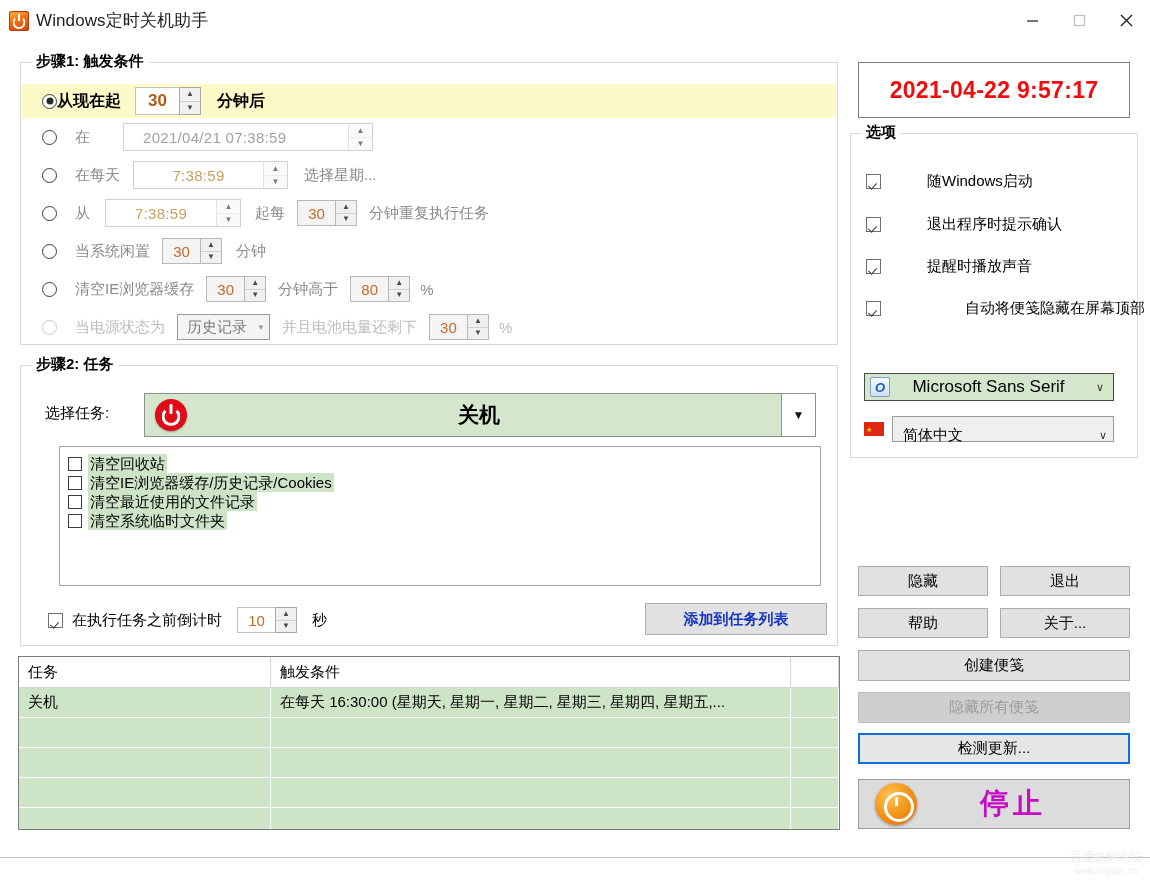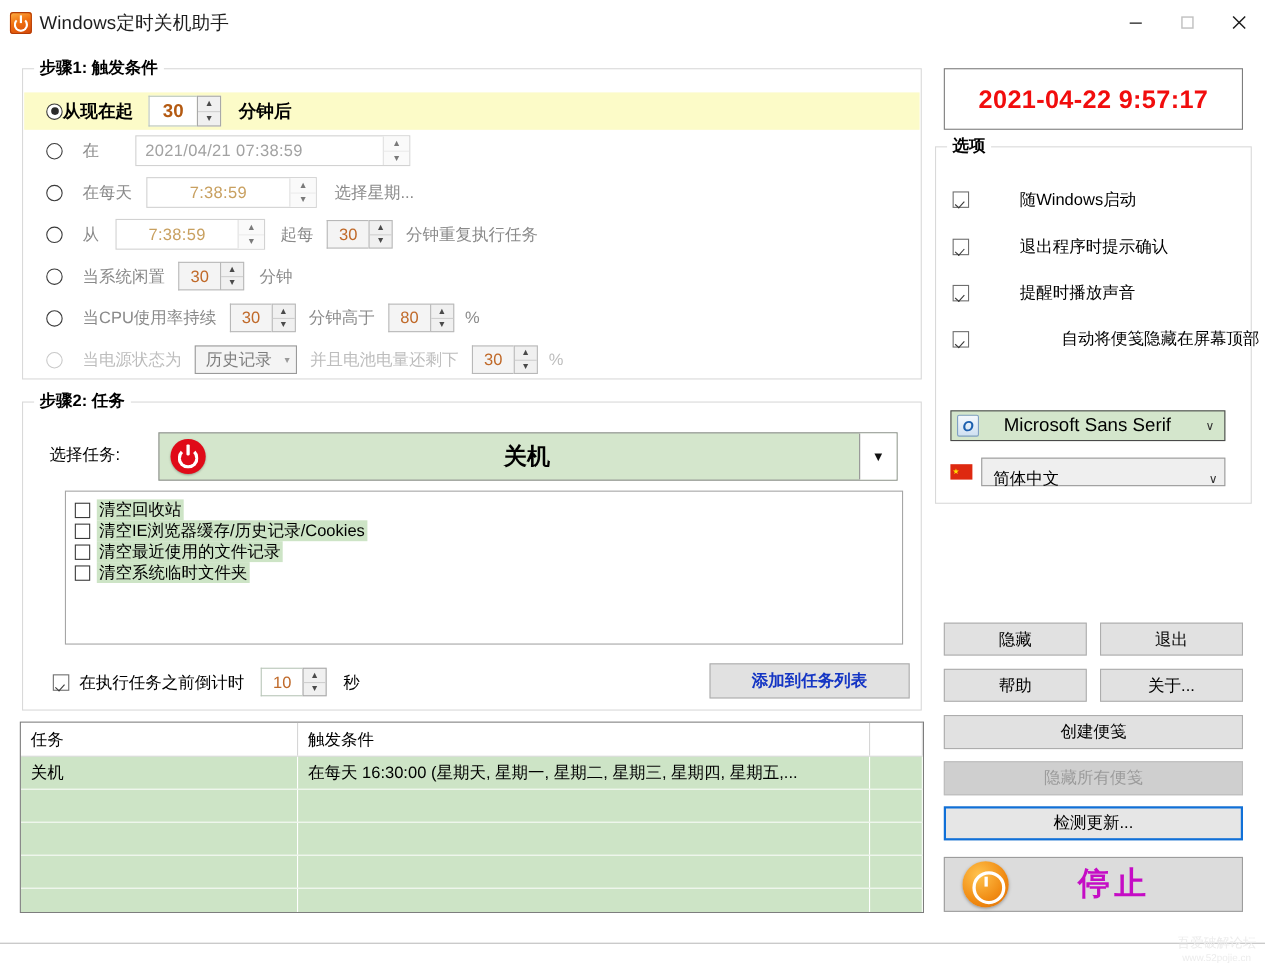--- a/index.html
+++ b/index.html
@@ -298,21 +298,21 @@
           <i>▲</i>
           <i>▼</i>
         </span>
     </span>
     <span class="lbl on" style="margin-left:16px;">分钟后</span>
   </div>
 
   <div class="trow" style="top:57px;">
     <span class="radio"></span>
     <span class="lbl" style="margin-left:18px; width:48px;">在</span>
-    <span class="tfield" style="width:250px;">
+    <span class="tfield" style="width:250px;padding-left:11px;">
       <span class="tv" style="flex:1;">2021/04/21  07:38:59</span>
       <span class="sp">
           <i>▲</i>
           <i>▼</i>
         </span>
     </span>
   </div>
 
   <div class="trow" style="top:95px;">
     <span class="radio"></span>
@@ -356,21 +356,21 @@
       <span class="arrows">
           <i>▲</i>
           <i>▼</i>
         </span>
     </span>
     <span class="lbl" style="margin-left:14px;">分钟</span>
   </div>
 
   <div class="trow" style="top:209px;">
     <span class="radio"></span>
-    <span class="lbl" style="margin-left:18px;">当CPU使用率持续</span>
+    <span class="lbl" style="margin-left:18px;">清空IE浏览器缓存</span>
     <span class="spin gray" style="margin-left:12px;">
       <span class="val">30</span>
       <span class="arrows">
           <i>▲</i>
           <i>▼</i>
         </span>
     </span>
     <span class="lbl" style="margin-left:12px;">分钟高于</span>
     <span class="spin gray" style="margin-left:12px;">
       <span class="val">80</span>

